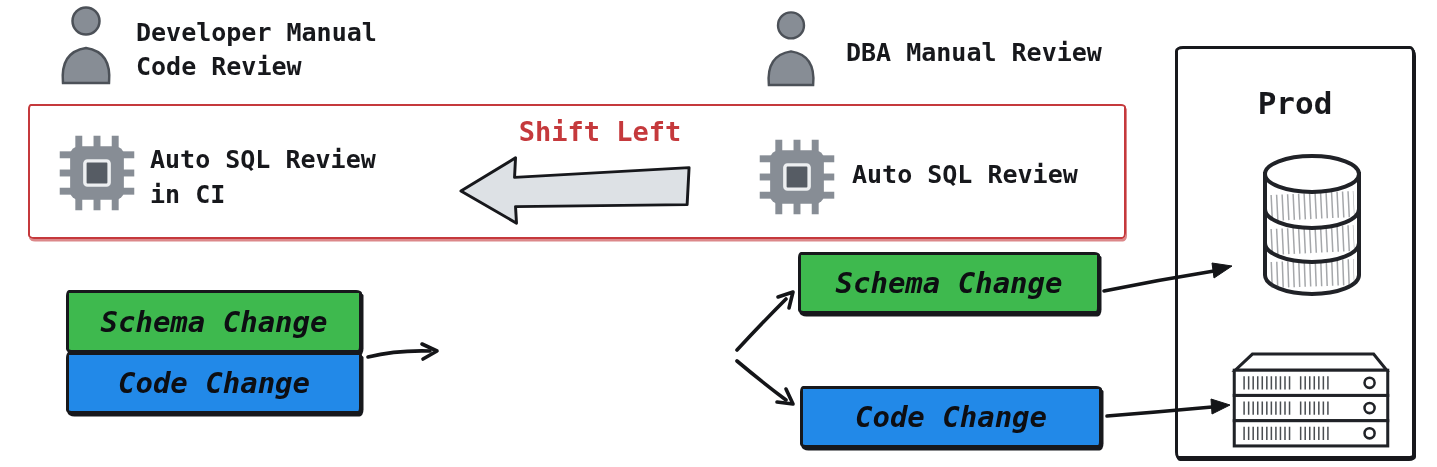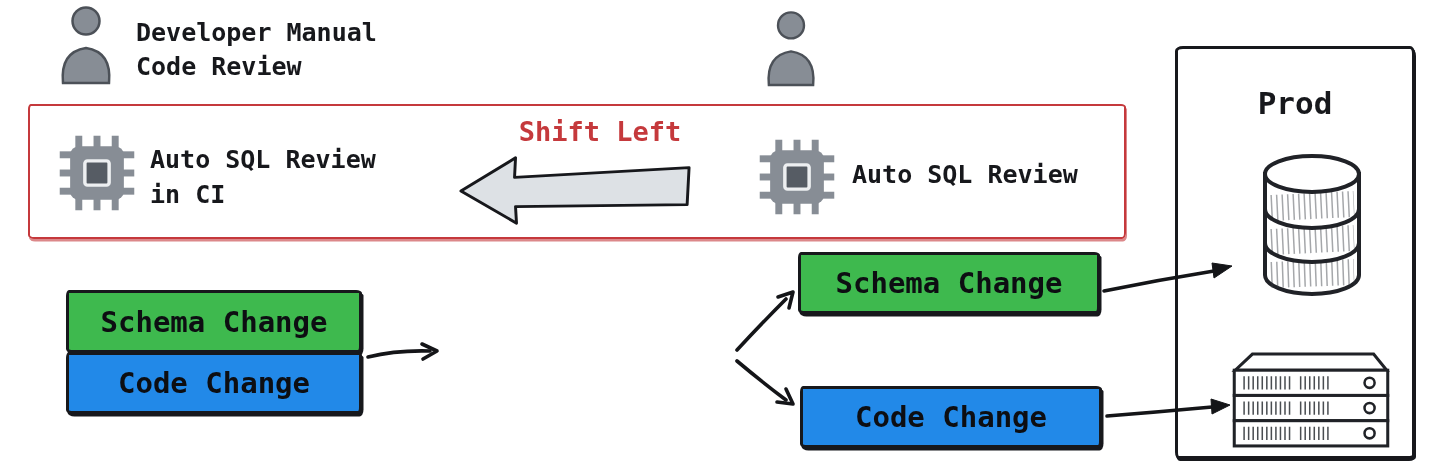--- a/index.html
+++ b/index.html
@@ -26,20 +26,21 @@
     background:transparent;
   }
 
   .node {
     position:absolute; display:flex; align-items:center; justify-content:center;
     border:3px solid var(--outline-dark, #17181c);
     font-weight:700; font-size:29px; color:#0d0e12;
     border-radius:3px 6px 4px 7px / 6px 3px 7px 4px;
     box-shadow:1.5px 2.5px 0 0 var(--outline-dark, #17181c);
     white-space:nowrap;
+    font-style:italic;
   }
   .green { background:var(--schema-green, #3eb94e); }
   .blue  { background:var(--code-blue, #2289e8); }
   .plain { background:#ffffff; font-size:31px; }
 
   .prod-box {
     background:#ffffff; border:3px solid var(--outline-dark, #17181c);
     border-radius:8px 5px 7px 4px / 5px 8px 4px 7px;
     box-shadow:1px 2px 0 0 var(--outline-dark, #17181c);
   }
@@ -67,20 +68,21 @@
     <circle cx="30" cy="16" r="13.5"></circle>
     <path d="M7 78 Q4 47 30 43 Q56 47 53 78 Z"></path>
   </svg>
   <div class="abs txt" style="left:118px;top:16px;font-size:25px;line-height:34px">Developer Manual
 Code Review</div>
 
   <svg class="abs person-svg" style="left:744px;top:10px;width:58px;height:77px" viewBox="0 0 60 80" aria-hidden="true">
     <circle cx="30" cy="16" r="13.5"></circle>
     <path d="M7 78 Q4 47 30 43 Q56 47 53 78 Z"></path>
   </svg>
+  <div class="abs txt" style="left:828px;top:38px;font-size:25px">DBA Manual Review</div>
 
   <div class="abs shift-box" style="left:10px;top:104px;width:1098px;height:135px">
 
     <svg class="abs chip-svg" style="left:28px;top:28px;width:78px;height:78px" viewBox="0 0 90 90" aria-hidden="true">
       <g>
         <rect class="chip-pin" x="20" y="2" width="8" height="13"></rect>
           <rect class="chip-pin" x="41" y="2" width="8" height="13"></rect>
           <rect class="chip-pin" x="62" y="2" width="8" height="13"></rect>
         <rect class="chip-pin" x="20" y="75" width="8" height="13"></rect>
           <rect class="chip-pin" x="41" y="75" width="8" height="13"></rect>

